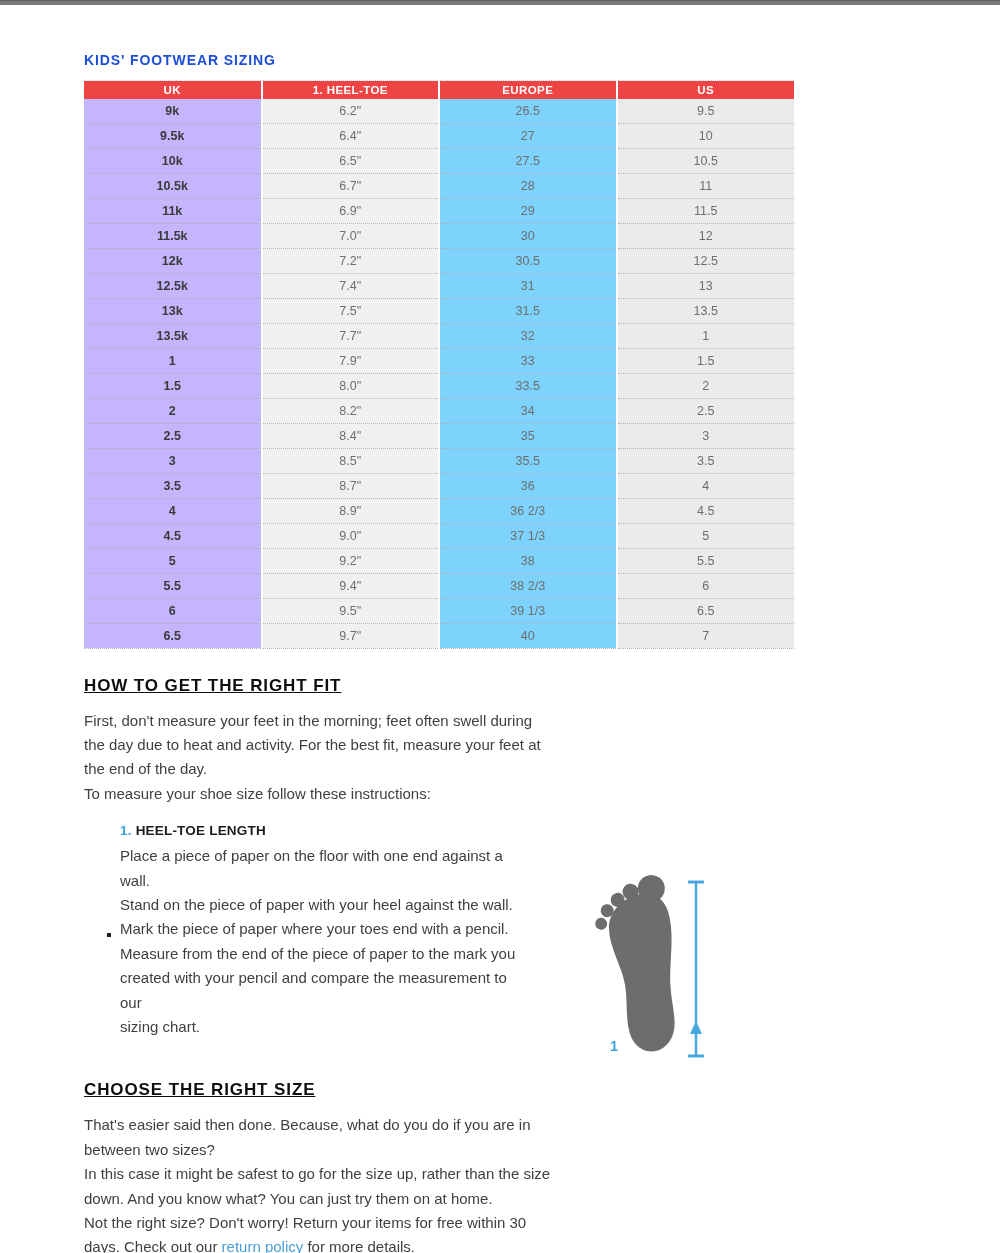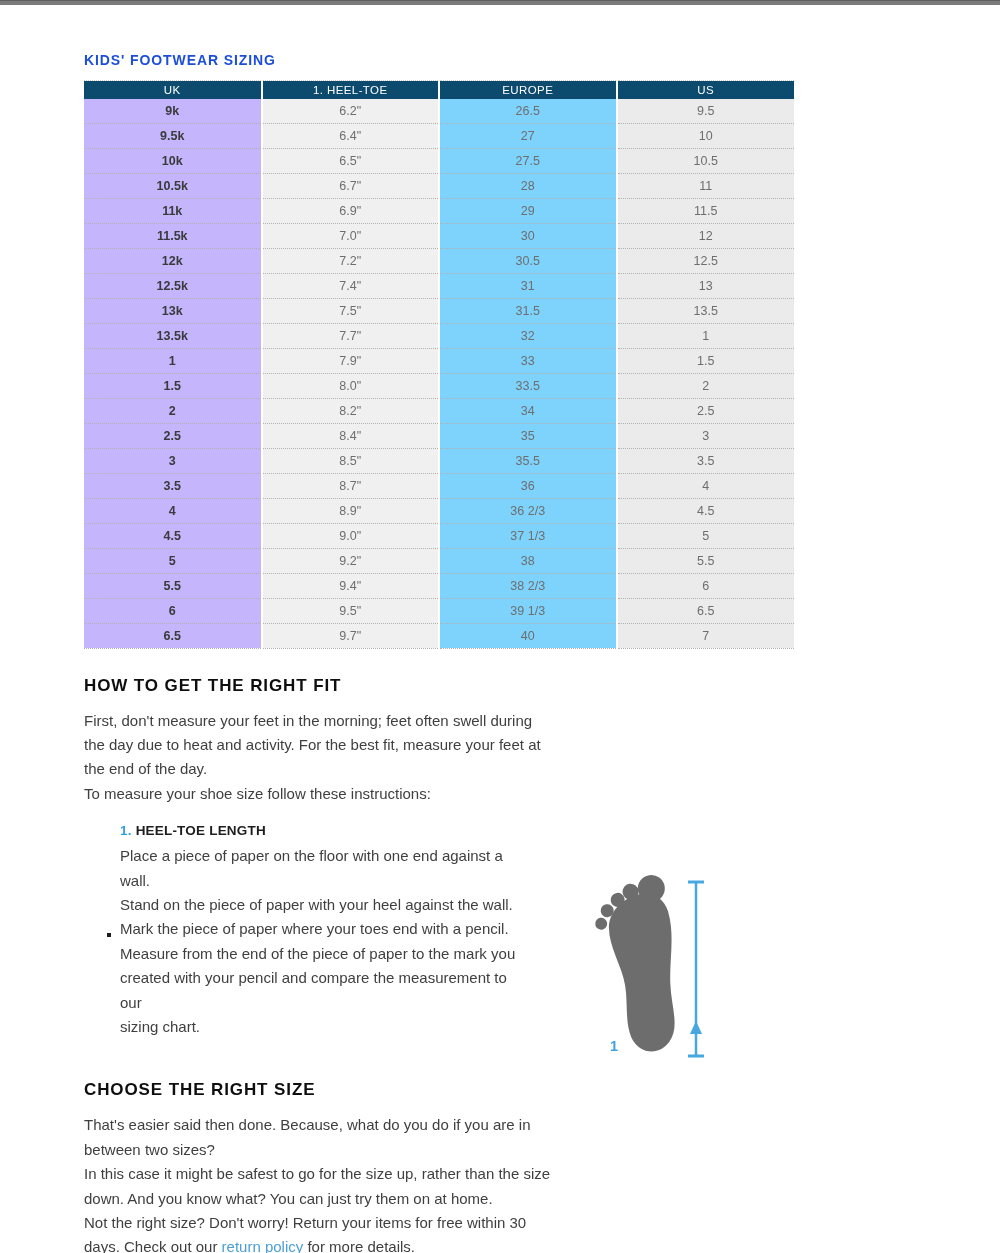--- a/index.html
+++ b/index.html
@@ -28,24 +28,24 @@
     color: #1d4ed8;
     margin: 47px 0 12px 0;
   }
 
   table.sizing {
     width: 710px;
     border-collapse: collapse;
     table-layout: fixed;
   }
   table.sizing thead th {
-    background: #0c4a6e;
+    background: #ef4444;
     color: #ffffff;
     font-size: 11.5px;
-    font-weight: normal;
+    font-weight: bold;
     letter-spacing: 0.4px;
     height: 18px;
     padding: 0;
     border-left: 2px solid #ffffff;
     border-top: 1px dotted #cfcfcf;
   }
   table.sizing thead th:first-child { border-left: none; }
   table.sizing tbody th,
   table.sizing tbody td {
     height: 24px;
@@ -67,20 +67,21 @@
   .col1 { background: #f0f0f0; }
   .col2 { background: #7dd3fc; }
   .col3 { background: #ebebeb; margin-left: 9px; }
 
   h2.section-title {
     font-size: 17px;
     font-weight: bold;
     letter-spacing: 0.9px;
     color: #0e0e0e;
     margin: 27px 0 13px 0;
+    text-decoration: underline;
   }
   h2.section-title.choose { margin-top: 41px; }
 
   .para {
     white-space: pre-line;
     font-size: 15px;
     line-height: 24.4px;
     color: #3f3f3f;
     margin: 0;
     width: 470px;

